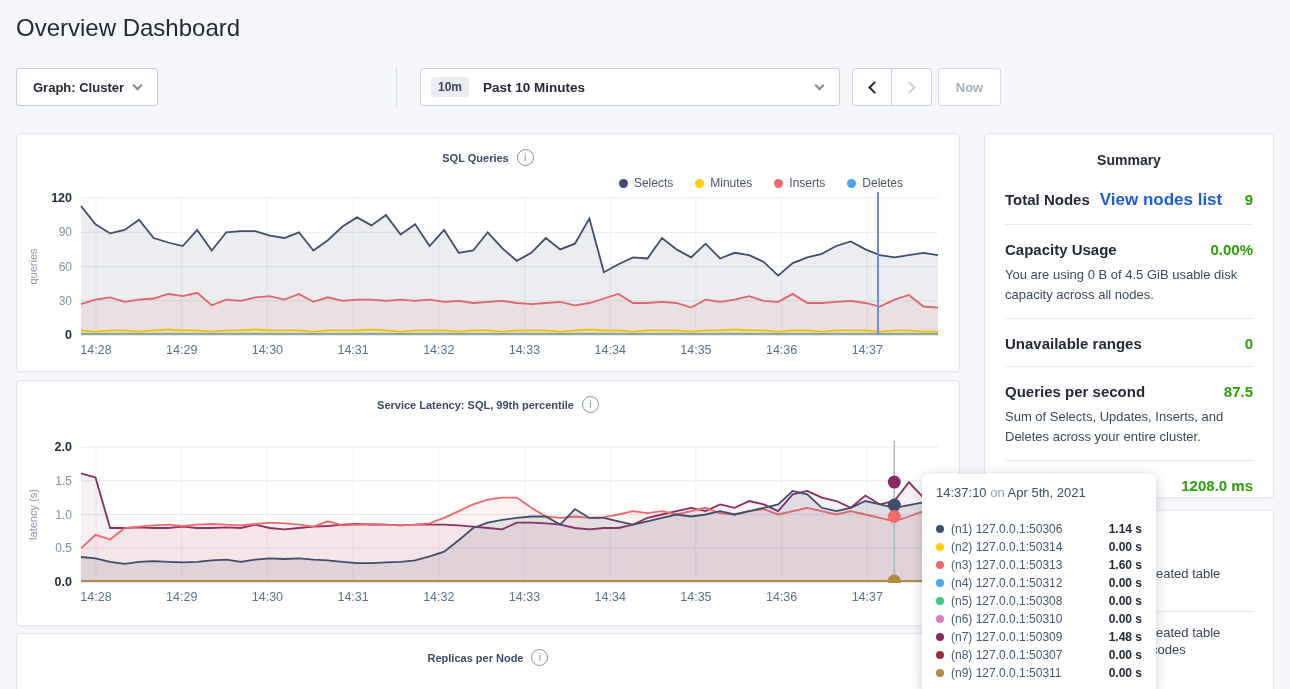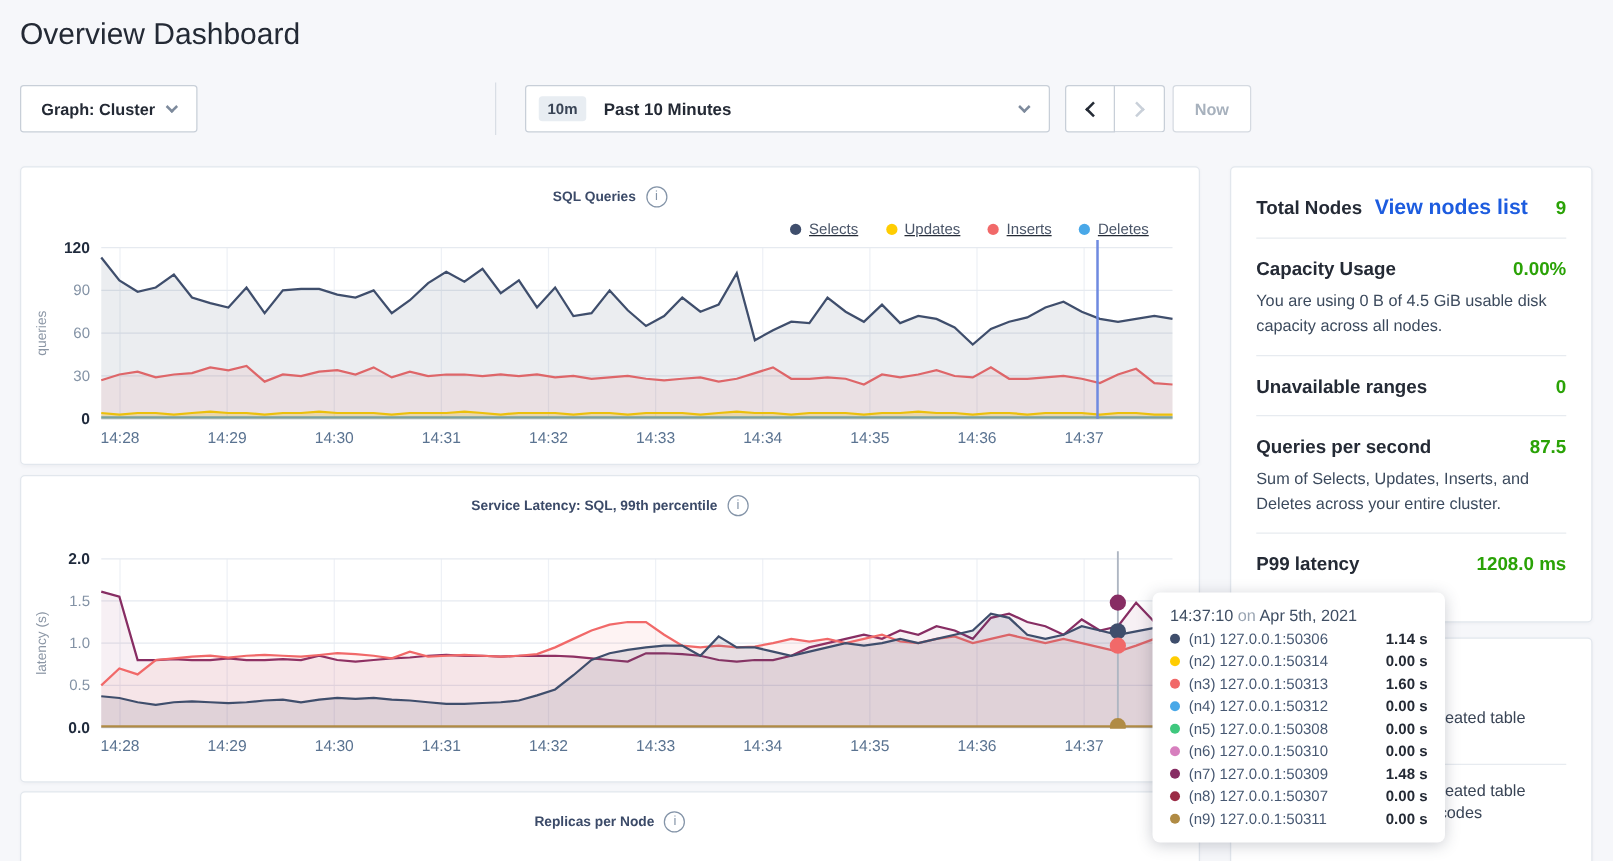--- a/index.html
+++ b/index.html
@@ -43,21 +43,21 @@
   #card-rep { left:16px; top:633px; width:944px; height:120px; }
   #card-summary { left:984px; top:133px; width:290px; height:365px; }
   #card-events { left:984px; top:510px; width:290px; height:230px; }
 
   .chart-title-row { position:absolute; top:15px; left:0; right:0; display:flex; align-items:center;
                      justify-content:center; gap:8px; }
   .chart-title { font-size:11px; font-weight:bold; color:#3b4a68; }
   .info-icon { width:17px; height:17px; border:1px solid #8494a8; border-radius:50%; color:#8494a8;
                font-size:10.5px; line-height:15px; text-align:center; font-style:normal; cursor:pointer; }
 
-  .legend { position:absolute; top:42px; right:40px; display:flex; gap:22px;text-decoration:underline; }
+  .legend { position:absolute; top:42px; right:56px; display:flex; gap:22px; }
   .legend-item { display:flex; align-items:center; gap:6px; font-size:12px; color:#4a5568; cursor:pointer; }
   .ldot { width:9px; height:9px; border-radius:50%; }
 
   .chart-svg { position:absolute; left:0; top:56px; }
   svg text { font-family:"Liberation Sans",sans-serif; }
   .ylab  { fill:#8392a5; font-size:12px; }
   .ylab-b{ fill:#1f2a3c; font-size:12.5px; font-weight:bold; }
   .xlab  { fill:#5a7391; font-size:12.5px; }
   .unit  { fill:#8b96a5; font-size:11px; }
 
@@ -74,21 +74,21 @@
 
   
   .ev-items { padding:8px 20px 0 20px; }
   .ev-item { padding:12px 0; border-bottom:1px solid #e7ebf0; font-size:13px; line-height:17px;
              color:#394455; white-space:nowrap; }
   .ev-item:last-child { border-bottom:none; }
 
   
   .tooltip { position:absolute; left:922px; top:474px; width:234px; background:#fff; border-radius:6px;
              box-shadow:0 2px 12px rgba(50,60,80,0.25); padding:11px 14px 10px 14px; z-index:50; }
-  .tt-head { font-size:13px; color:#3f4e63; margin-bottom:2px; }
+  .tt-head { font-size:13px; color:#3f4e63; margin-bottom:20px; }
   .tt-head .on { color:#9aa5b3; }
   .tt-row { display:flex; align-items:center; gap:7px; height:18px; font-size:12px; color:#475872; }
   .tt-dot { width:8px; height:8px; border-radius:50%; flex:none; }
   .tt-val { margin-left:auto; font-weight:bold; color:#242a35; }
 </style>
 </head>
 <body>
 
 <div id="app">
 
@@ -119,21 +119,21 @@
       <span class="chart-title">SQL Queries</span>
       <span class="info-icon">i</span>
     </div>
     <div class="legend">
         <span class="legend-item">
           <span class="ldot" style="background: rgb(63, 78, 108);"></span>
           <span>Selects</span>
         </span>
         <span class="legend-item">
           <span class="ldot" style="background: rgb(255, 205, 2);"></span>
-          <span>Updates</span>
+          <span>Minutes</span>
         </span>
         <span class="legend-item">
           <span class="ldot" style="background: rgb(241, 105, 105);"></span>
           <span>Inserts</span>
         </span>
         <span class="legend-item">
           <span class="ldot" style="background: rgb(73, 168, 232);"></span>
           <span>Deletes</span>
         </span>
       </div>
@@ -254,20 +254,21 @@
   </div>
 
   <div class="card" id="card-rep">
     <div class="chart-title-row">
       <span class="chart-title">Replicas per Node</span>
       <span class="info-icon">i</span>
     </div>
   </div>
 
   <div class="card" id="card-summary">
+    <div class="panel-title">Summary</div>
     <div class="sum-rows">
         <div class="sum-row">
           <div class="sum-head">
             <span class="sum-label">Total Nodes</span>
             <a class="sum-link">View nodes list</a>
             <span class="sum-value">9</span>
           </div>
         </div>
         <div class="sum-row">
           <div class="sum-head">

